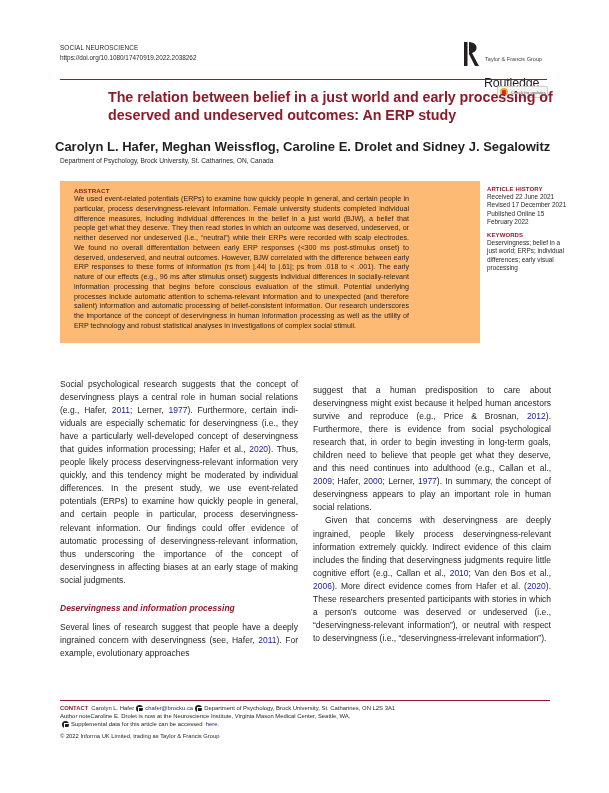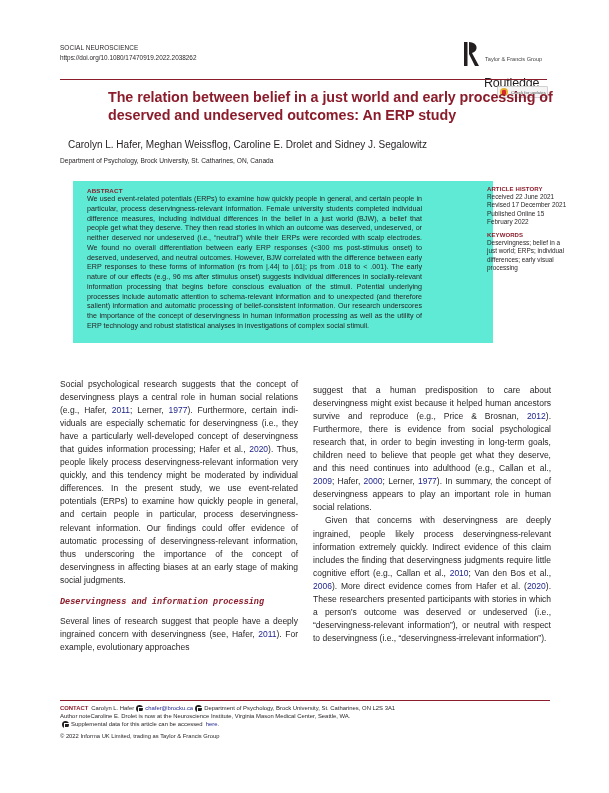--- a/index.html
+++ b/index.html
@@ -15,37 +15,37 @@
     .logo-r { position: absolute; left: 0; top: 0; width: 16px; height: 28px; }
     .logo-name { position: absolute; left: 20px; top: 0; font-size: 12.5px; color: #231f20; letter-spacing: -0.2px; margin-top: 36px; }
     .logo-sub { position: absolute; left: 21px; top: 16px; font-size: 5.6px; color: #444; }
 
     .check-updates { position: absolute; left: 497px; top: 86px; width: 51px; height: 12px; border: 1px solid #d0d0d0; background: #f5f5f5; border-radius: 1px; display: flex; align-items: center; padding-left: 2px; cursor: pointer; }
     .check-icon { width: 8px; height: 8px; border-radius: 50%; background: #e8b030; position: relative; margin-right: 3px; flex-shrink: 0; }
     .check-icon::after { content: ""; position: absolute; left: 2px; top: 1.5px; width: 4px; height: 5px; background: #d7282f; border-radius: 1px; }
     .check-label { font-size: 4.3px; color: #555; white-space: nowrap; }
 
     .title { position: absolute; left: 60px; top: 89px; width: 500px; font-size: 14.3px; font-weight: bold; color: #8b1c2b; line-height: 17.5px; letter-spacing: -0.05px; margin-left: 48px; }
-    .authors { position: absolute; left: 68px; top: 139px; font-size: 10px; color: #231f20; }
+    .authors { position: absolute; left: 55px; top: 139px; font-size: 13px; color: #231f20; font-weight: bold; }
     .affiliation { position: absolute; left: 60px; top: 157px; font-size: 6.6px; color: #231f20; }
 
-    .abstract-box { position: absolute; left: 60px; top: 181px; width: 420px; height: 162px; background: #5eead4; margin-left: 13px; }
+    .abstract-box { position: absolute; left: 60px; top: 181px; width: 420px; height: 162px; background: #fdba74; }
     .abstract-label { position: absolute; left: 14px; top: 6px; font-size: 6.2px; font-weight: bold; color: #8b1c2b; letter-spacing: 0.2px; }
     .abstract-text { position: absolute; left: 14px; top: 14px; width: 335px; font-size: 7.15px; line-height: 9.75px; text-align: justify; color: #231f20; hyphens: manual; }
 
     .sidebar { position: absolute; left: 487px; top: 185px; width: 80px; }
     .sidebar-label { font-size: 6px; font-weight: bold; color: #8b1c2b; letter-spacing: 0.1px; line-height: 8px; }
     .sidebar-text { font-size: 6.4px; line-height: 8.3px; color: #231f20; }
     .kw-label { margin-top: 5px; }
 
     .col { position: absolute; width: 238px; font-size: 8.5px; line-height: 13.05px; text-align: justify; color: #231f20; }
     .col-left { left: 60px; top: 378px; }
     .col-right { left: 313px; top: 384px; }
     .section-heading { font-size: 9.3px; font-weight: bold; color: #8b1c2b; line-height: 12px; margin-bottom: 8px; }
-    .subsection-heading { font-size: 8.5px; font-weight: bold; font-style: italic; color: #8b1c2b; line-height: 12px; margin-top: 9px; margin-bottom: 7px; font-family: Liberation Mono, monospace; }
+    .subsection-heading { font-size: 8.5px; font-weight: bold; font-style: italic; color: #8b1c2b; line-height: 12px; margin-top: 15px; margin-bottom: 7px; }
     .para { text-align: justify; }
     .indent { text-indent: 12px; }
     .cite { color: #1a1f8a; }
 
     .footer-rule { position: absolute; left: 60px; top: 700px; width: 490px; height: 1px; background: #8b1c2b; }
     .footer { position: absolute; left: 60px; top: 704px; width: 500px; font-size: 5.9px; line-height: 8.2px; color: #231f20; }
     .footer-line { white-space: nowrap; display: flex; align-items: center; }
     .contact-label { font-weight: bold; color: #8b1c2b; margin-right: 3px; }
     .mini-icon { display: inline-block; width: 7px; height: 7px; border-radius: 50%; background: #231f20; margin: 0 2px; position: relative; vertical-align: middle; }
     .mini-icon::after { content: ""; position: absolute; left: 1.5px; top: 2px; width: 4px; height: 3px; border: 0.6px solid #fff; }

